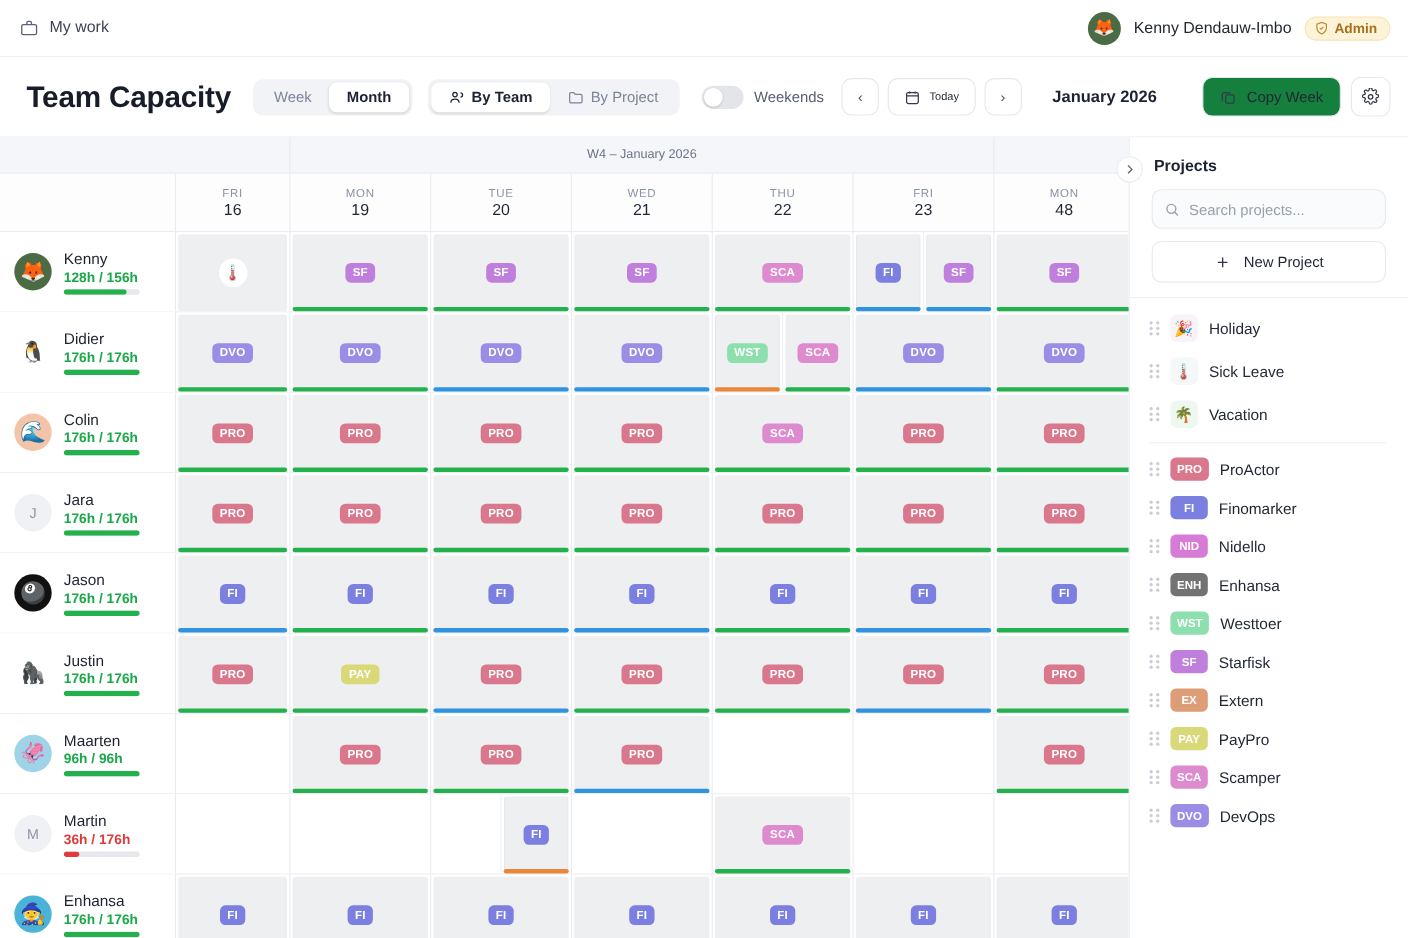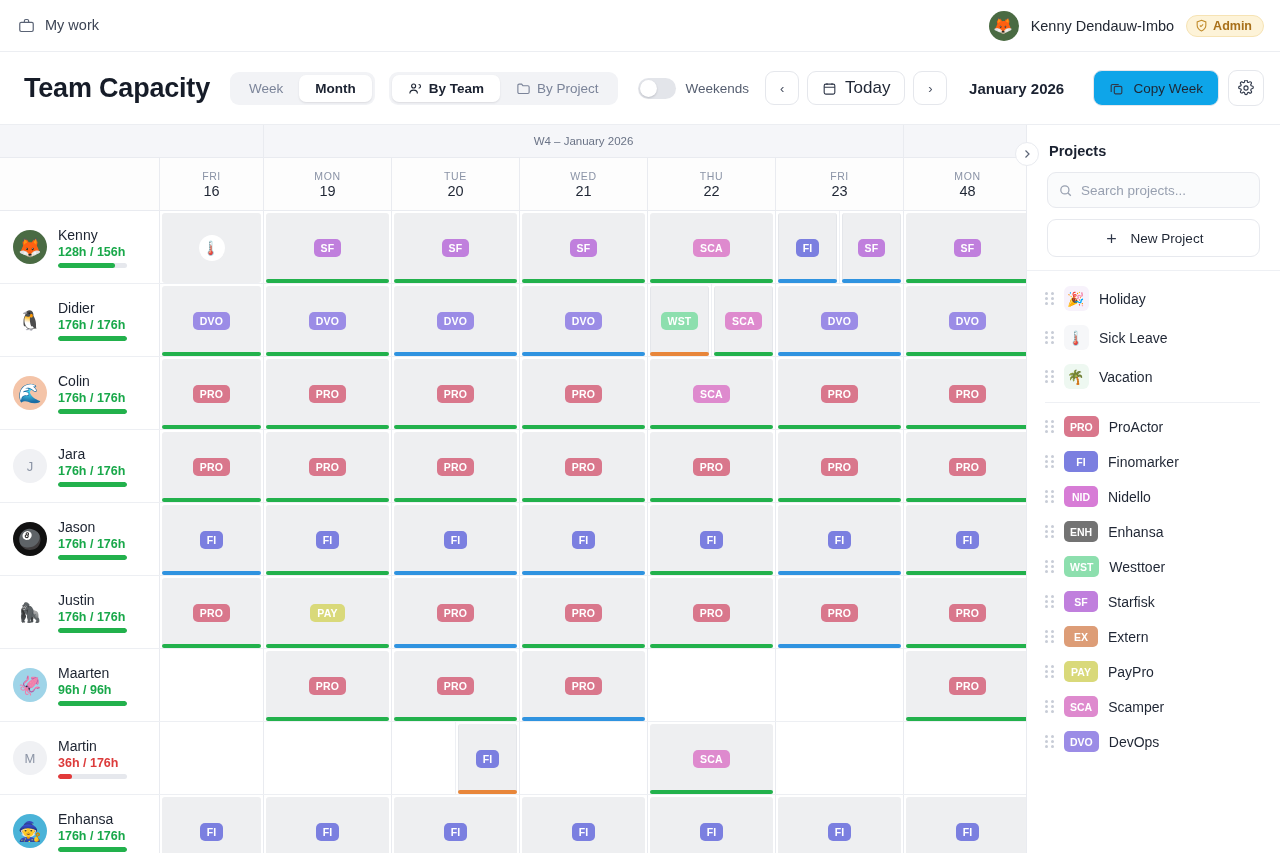--- a/index.html
+++ b/index.html
@@ -71,26 +71,26 @@
     background: #fff; box-shadow: 0 1px 2px rgba(16,24,40,.18);
   }
   .toggle-label { font-size: 13.5px; color: #555e70; }
   .nav-group { display: flex; align-items: center; gap: 8px; margin-left: 2px; }
   .ibtn {
     height: 34px; min-width: 34px; border-radius: 9px;
     border: 1px solid #e5e7ec; background: #fff;
     display: flex; align-items: center; justify-content: center;
     cursor: pointer; color: #4a5162; font-size: 13px; font-family: inherit;
   }
-  .ibtn.wide { padding: 0 14px; gap: 8px; font-size: 17px; color: #1f2634; }
+  .ibtn.wide { padding: 0 14px; gap: 8px; font-size: 10px; color: #1f2634; }
   .month-label { font-size: 15px; font-weight: 600; color: #1b2231; margin: 16px auto; }
   .right-actions { display: flex; align-items: center; gap: 9px; margin-left: auto; }
   .copy-btn {
     height: 36px; padding: 0 15px; border-radius: 9px;
-    border: 1px solid #e5e7ec; background: #0ea5e9;
+    border: 1px solid #e5e7ec; background: #15803d;
     display: flex; align-items: center; gap: 9px;
     font-size: 13.5px; color: #1f2634; cursor: pointer; font-family: inherit;
   }
   .gear-btn {
     height: 36px; width: 36px; border-radius: 9px;
     border: 1px solid #e5e7ec; background: #fff;
     display: flex; align-items: center; justify-content: center; cursor: pointer;
   }
 
   

